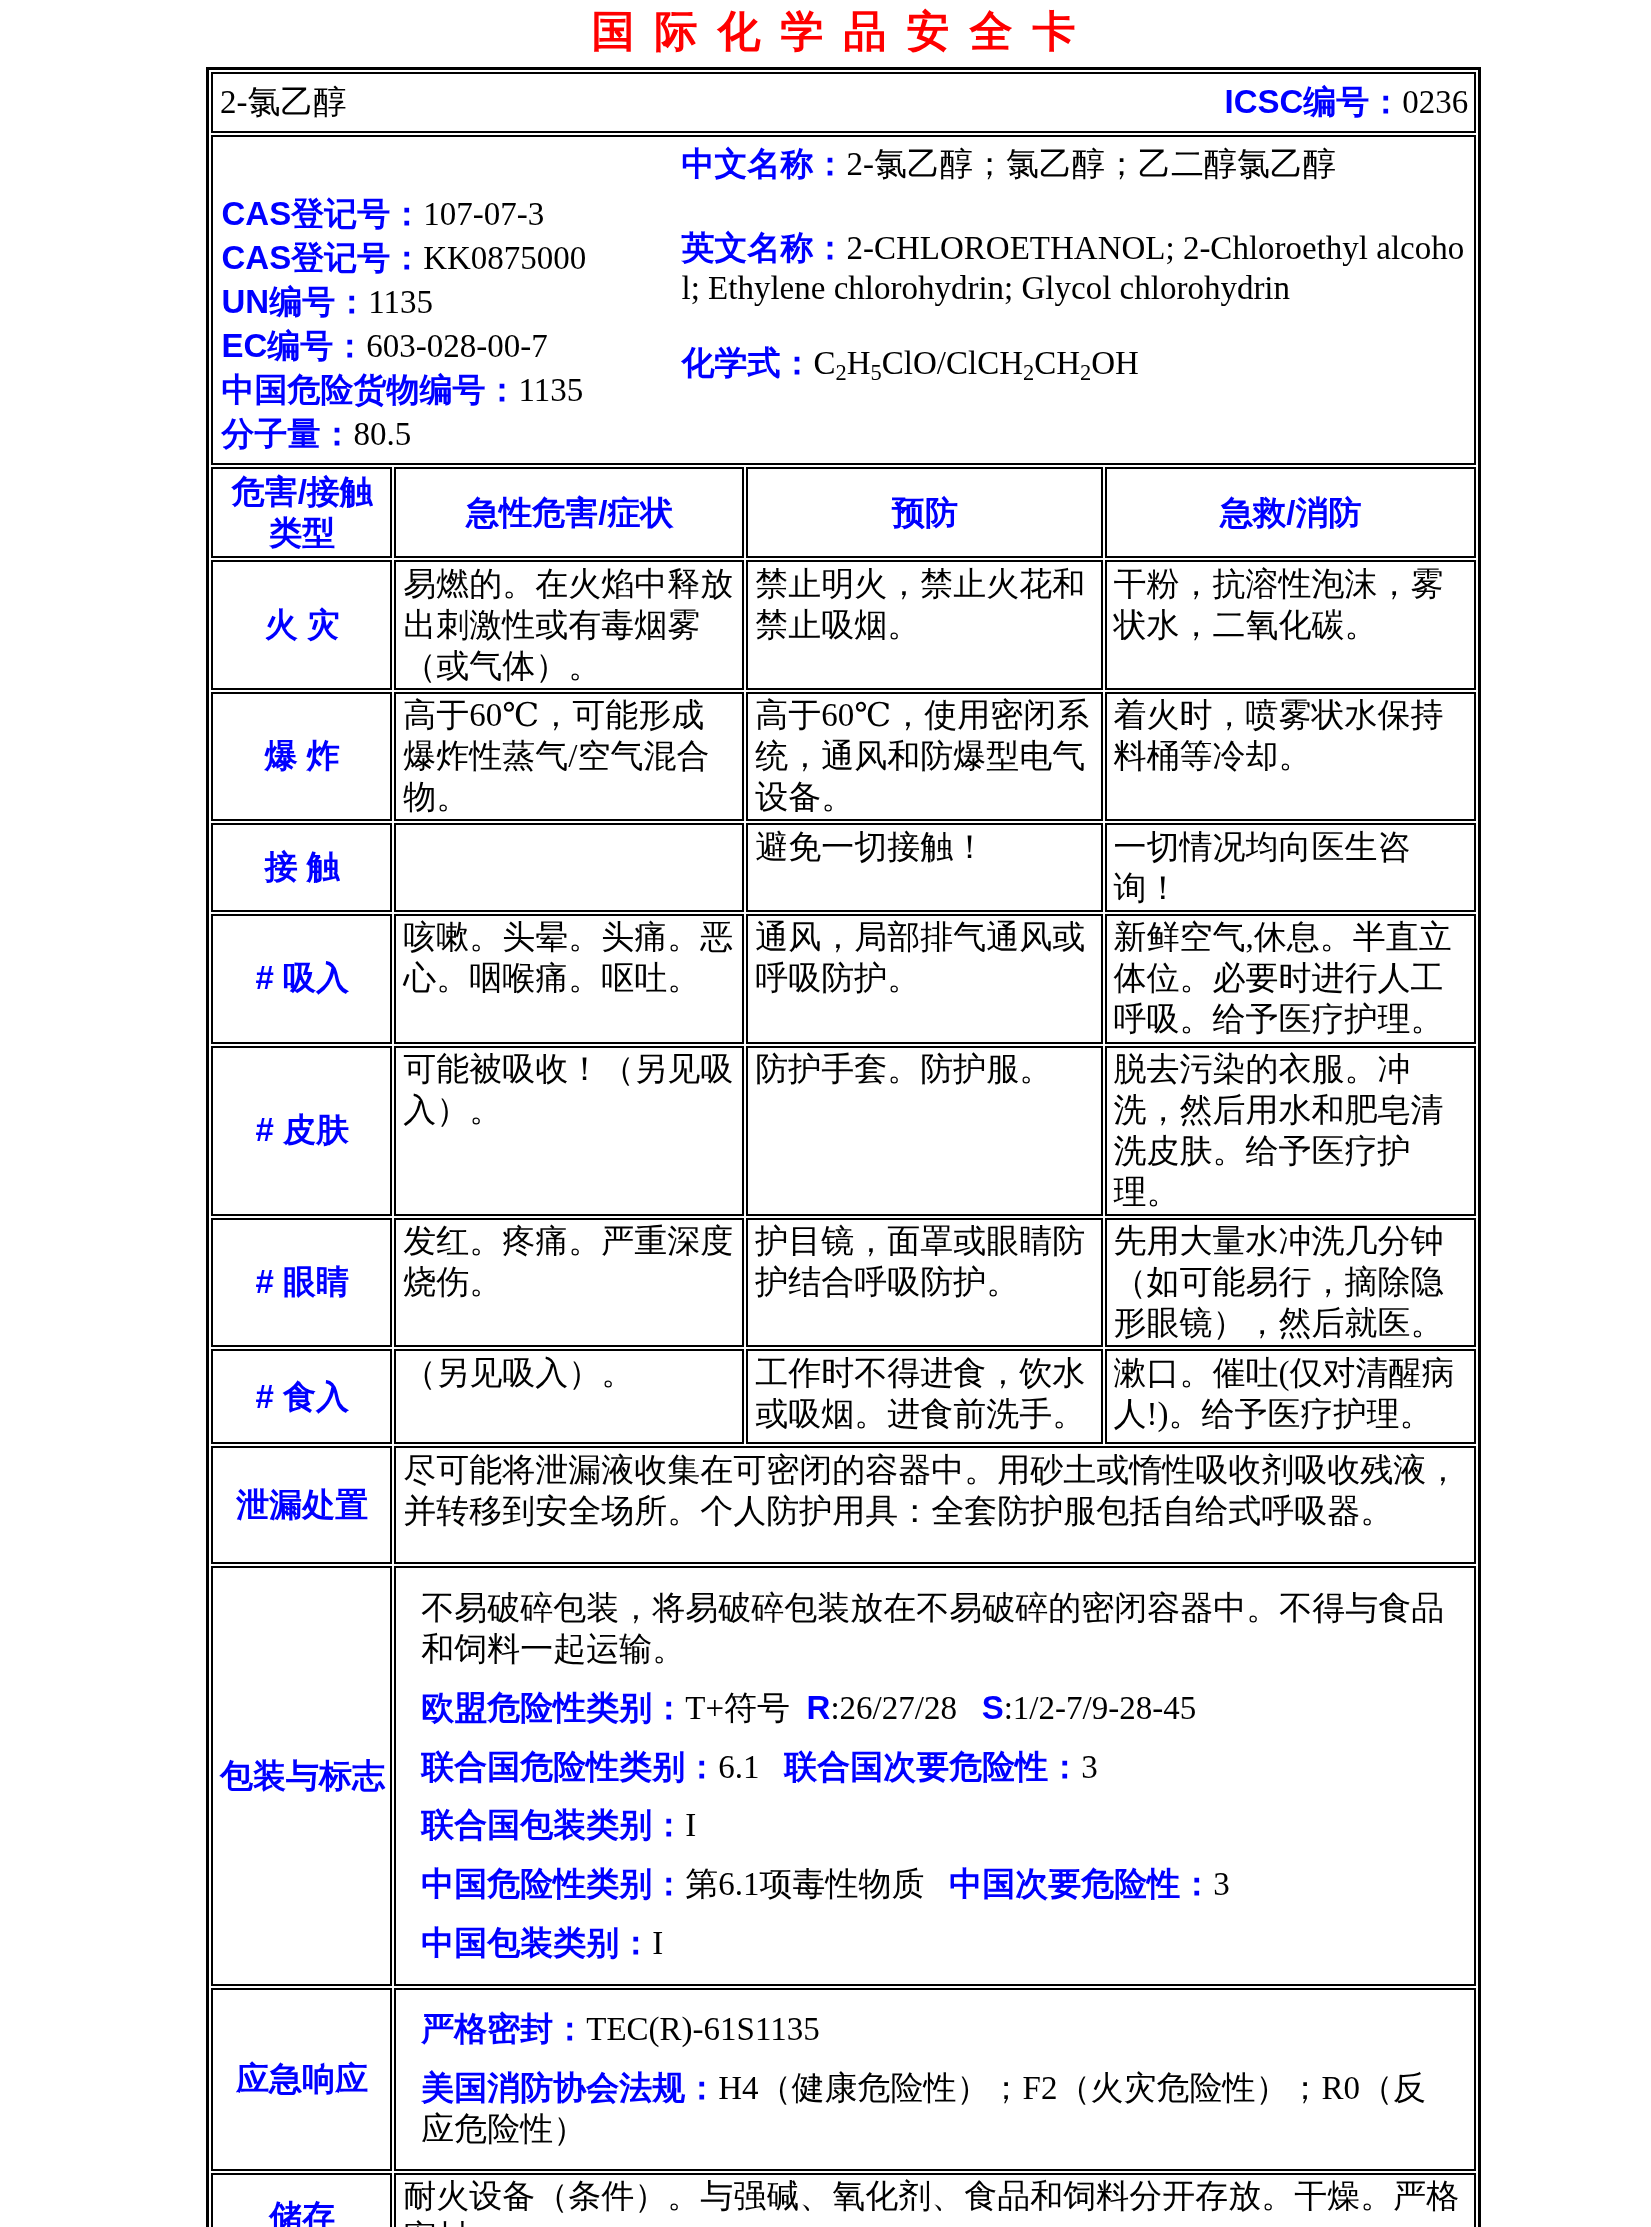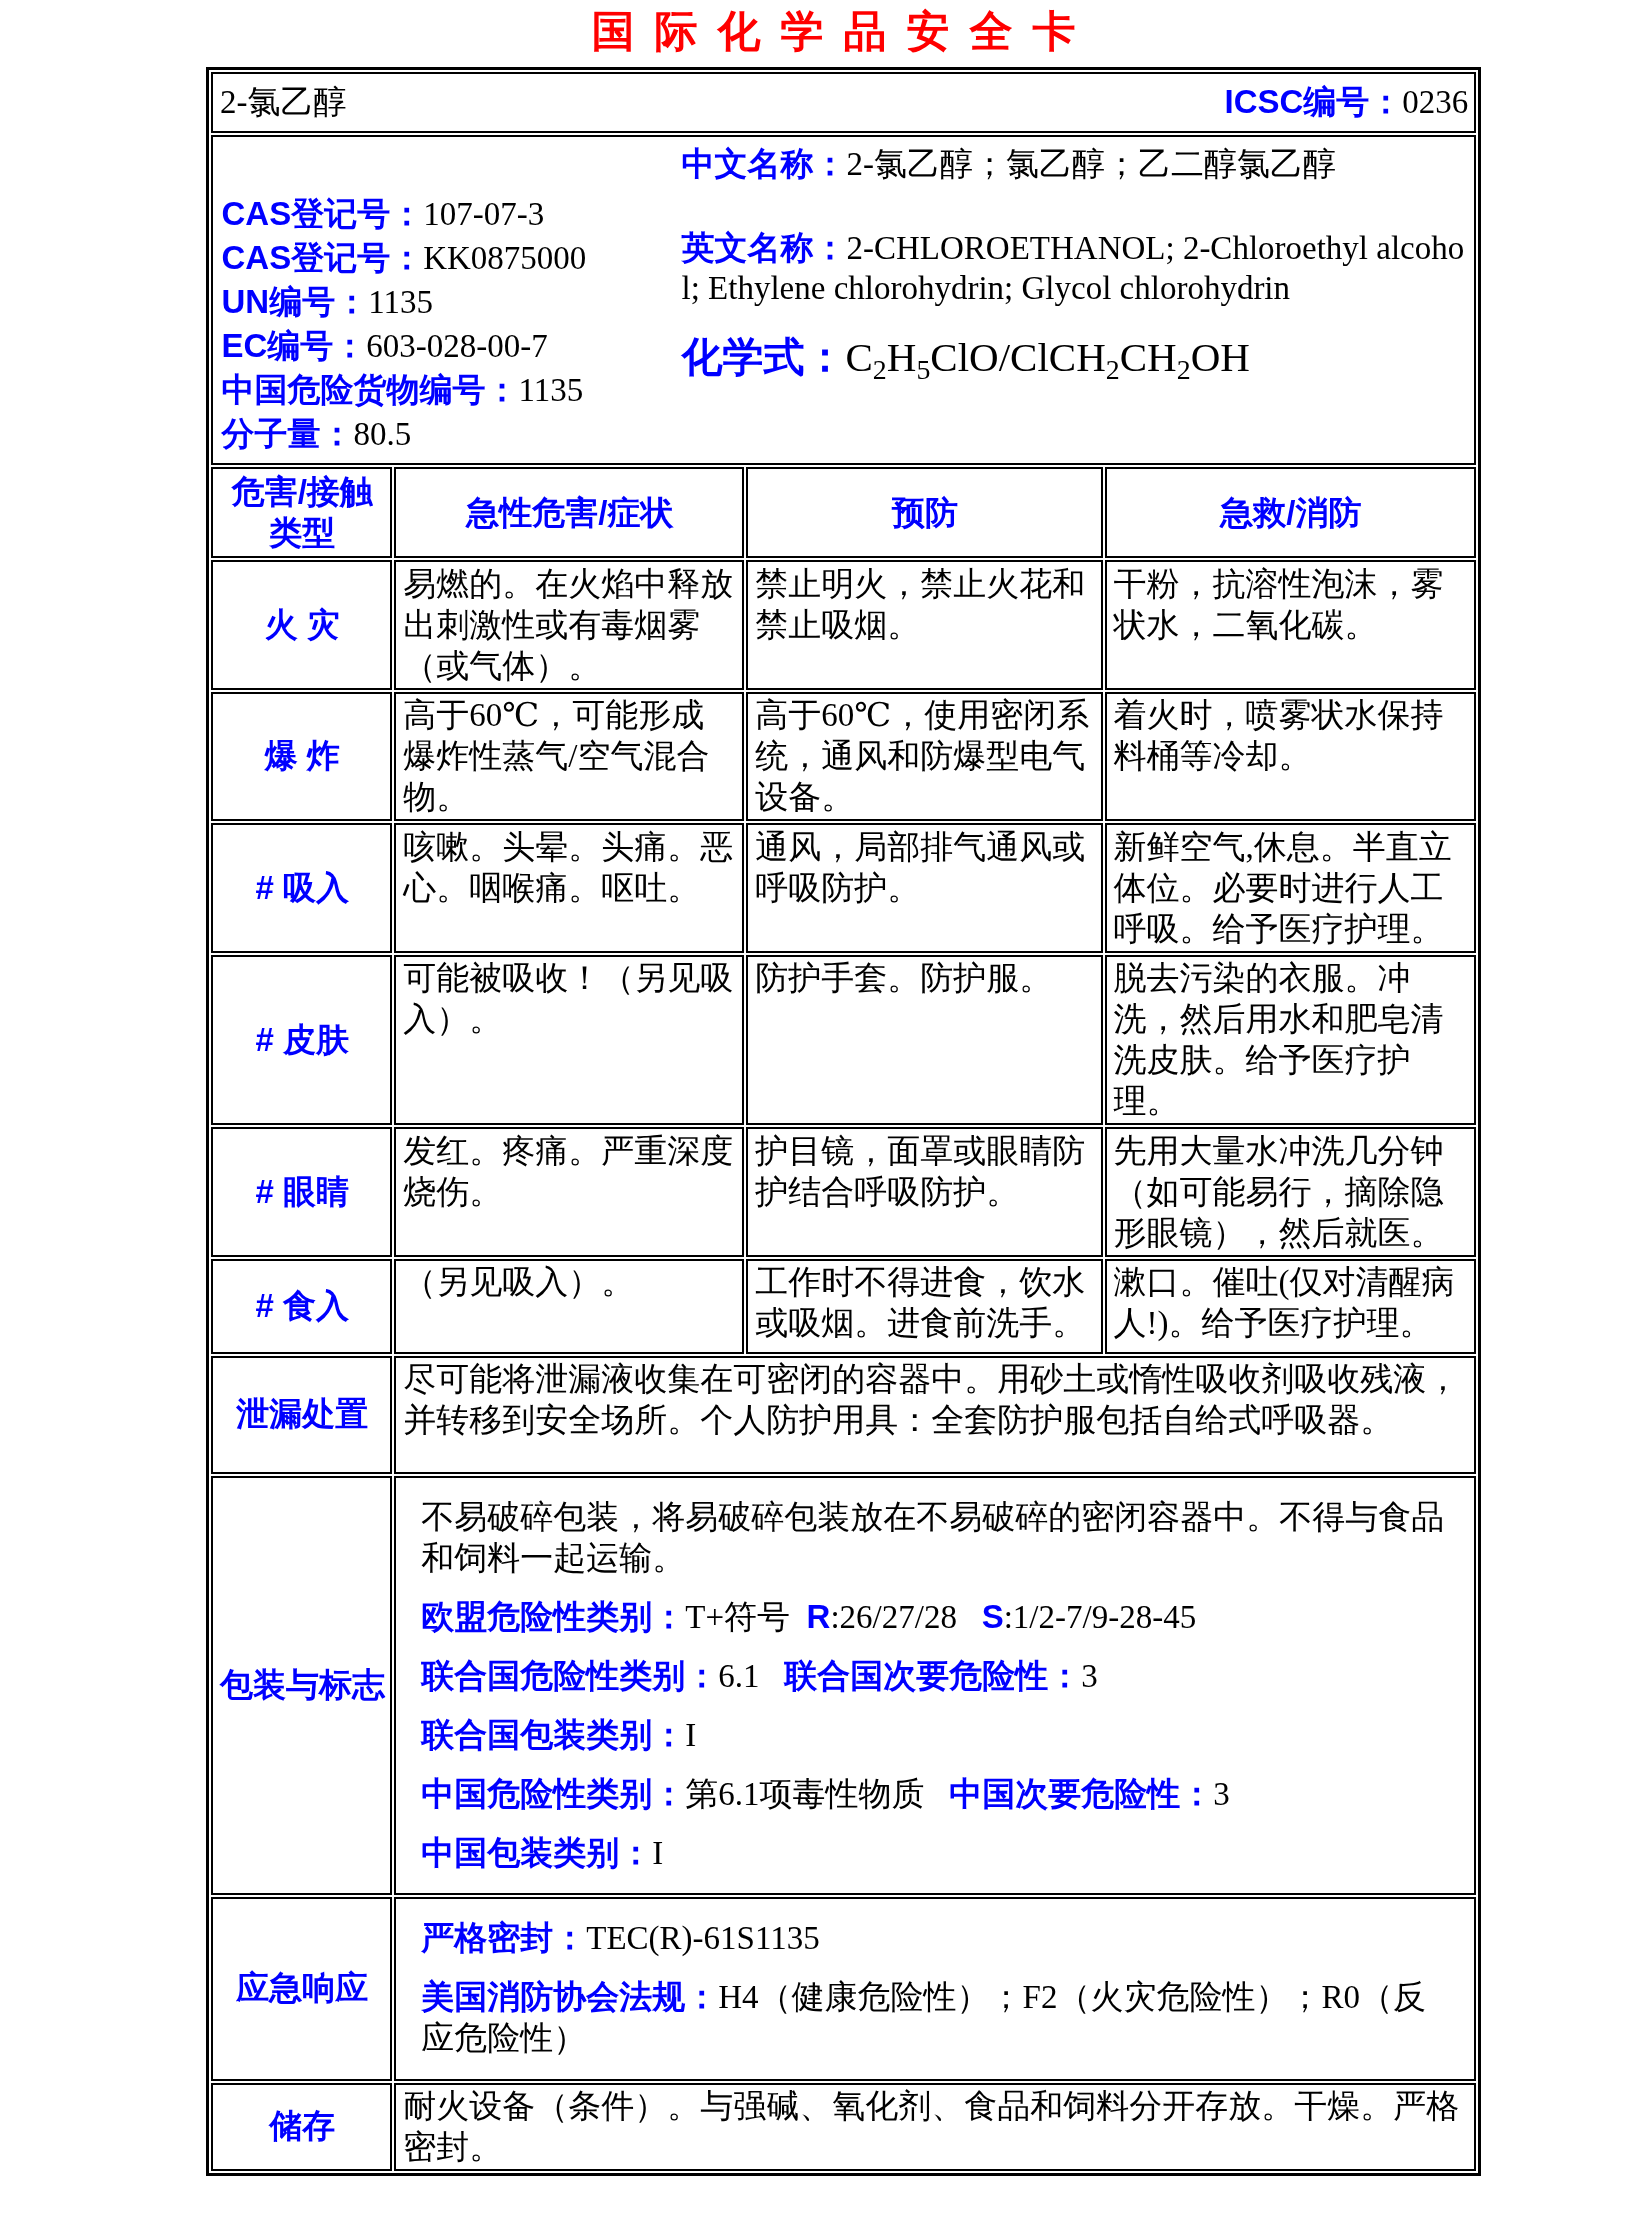--- a/index.html
+++ b/index.html
@@ -20,21 +20,21 @@
             font-family:"Liberation Sans","DejaVu Sans",sans-serif;font-size:33px;}
   .name-wrap{display:flex;justify-content:space-between;align-items:center;min-height:55px;}
   .name-wrap .nm{font-size:33px;}
   .info-cell{padding:7px 8.5px;}
   .info-wrap{display:flex;}
   .info-left{width:460px;flex:none;margin-top:48px;}
   .info-left .iline{line-height:43px;white-space:nowrap;font-size:33px;}
   .info-right{flex:1;}
   .cn-line{line-height:40px;margin-bottom:44px;font-size:33px;}
   .en-block{line-height:40px;margin-bottom:31px;font-size:33px;}
-  .formula-line{line-height:37px;font-size:41px;}
+  .formula-line{line-height:48px;font-size:33px;}
   .sub{vertical-align:-0.28em;font-size:0.68em;}
   .multi div{margin:18px;}
 </style>
 </head>
 <body>
 
 <div class="page">
   <div class="doc">
 
     <div class="title">国际化学品安全卡</div>
@@ -96,20 +96,26 @@
         <td>干粉，抗溶性泡沫，雾状水，二氧化碳。</td>
       </tr>
 
       <tr style="height:117px;">
         <td class="lbl">爆 炸</td>
         <td>高于60℃，可能形成爆炸性蒸气/空气混合物。</td>
         <td>高于60℃，使用密闭系统，通风和防爆型电气设备。</td>
         <td>着火时，喷雾状水保持料桶等冷却。</td>
       </tr>
 
+      <tr style="height:40px;">
+        <td class="lbl">接 触</td>
+        <td></td>
+        <td>避免一切接触！</td>
+        <td>一切情况均向医生咨询！</td>
+      </tr>
 
       <tr style="height:112px;">
         <td class="lbl"># 吸入</td>
         <td>咳嗽。头晕。头痛。恶心。咽喉痛。呕吐。</td>
         <td>通风，局部排气通风或呼吸防护。</td>
         <td>新鲜空气,休息。半直立体位。必要时进行人工呼吸。给予医疗护理。</td>
       </tr>
 
       <tr style="height:129px;">
         <td class="lbl"># 皮肤</td>

